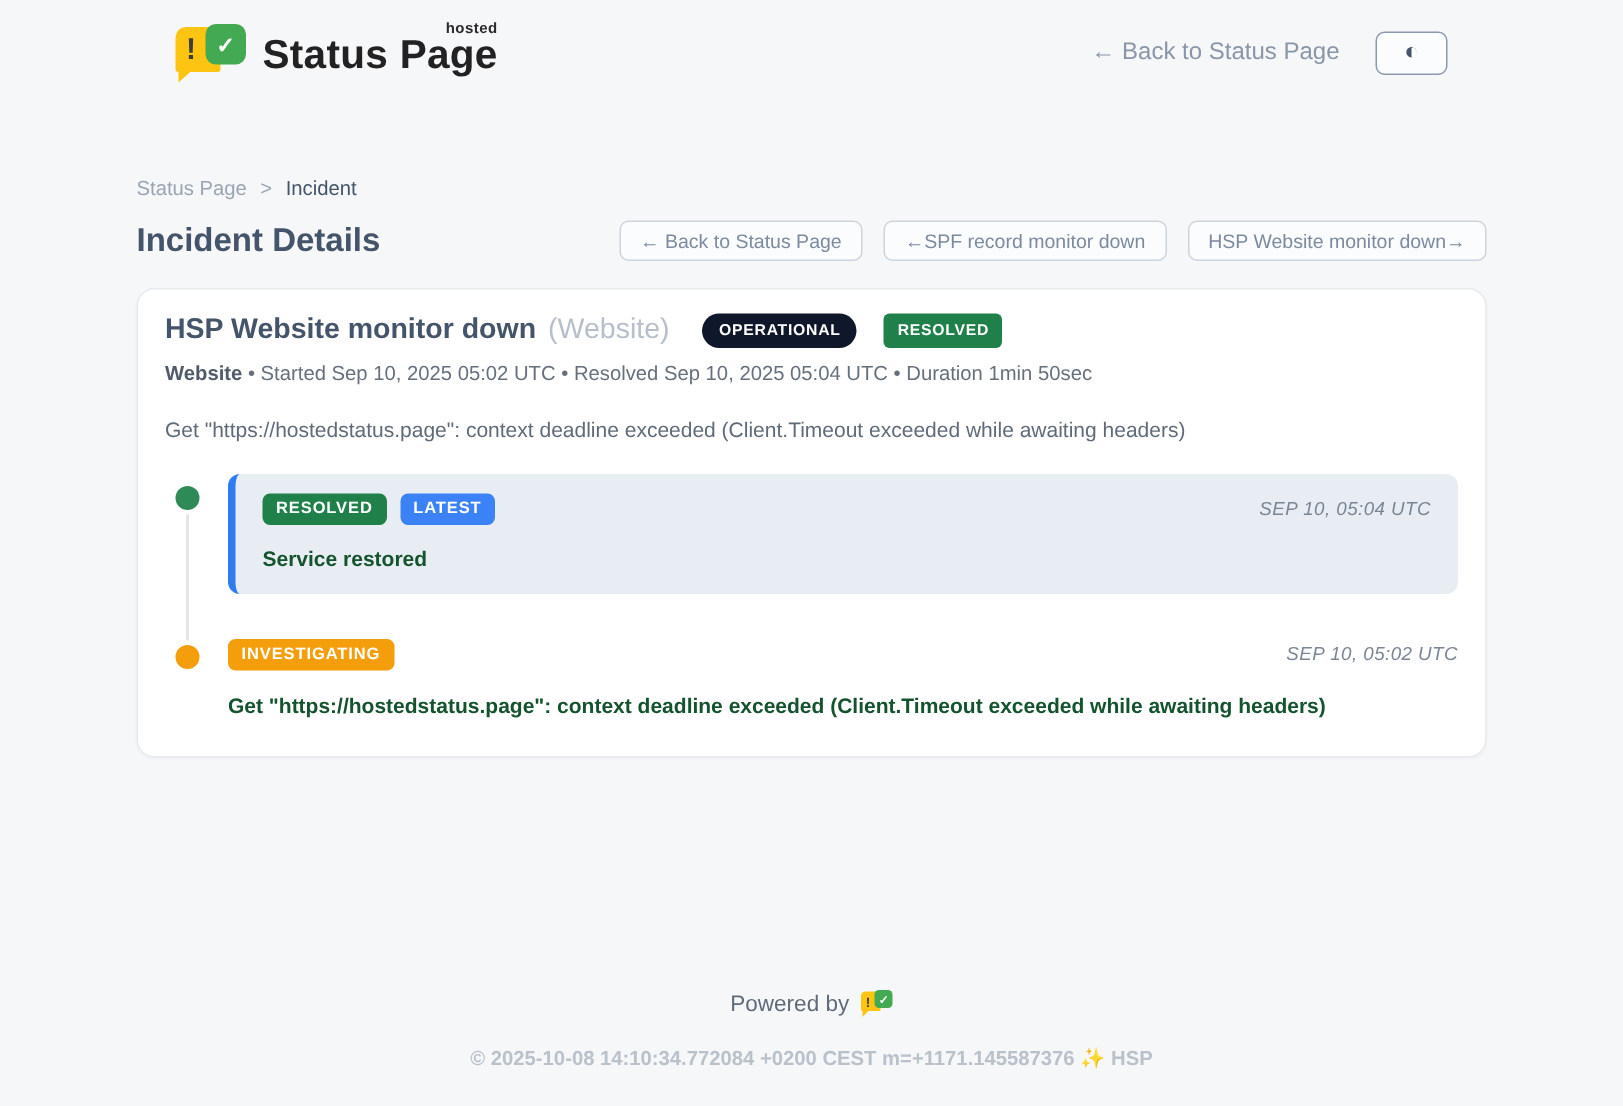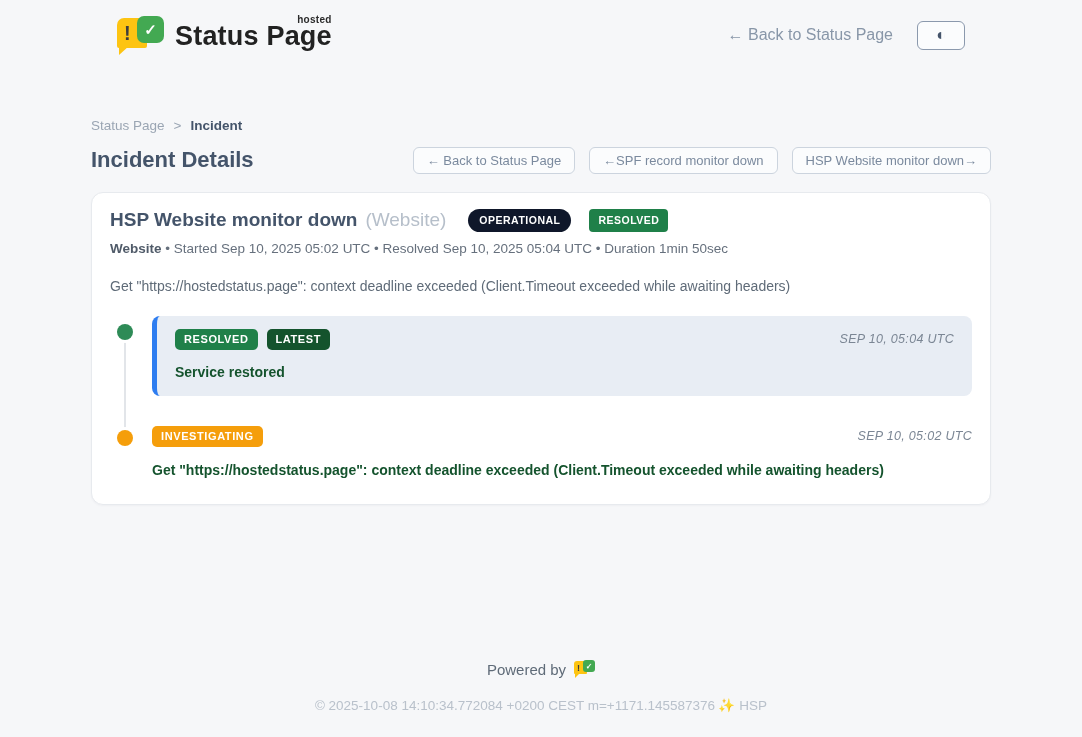--- a/index.html
+++ b/index.html
@@ -28,21 +28,21 @@
   .logo-brand { font-size:27px; font-weight:700; color:#222; letter-spacing:.2px; line-height:1.4; }
   .header-right { display:flex; align-items:center; gap:24px; }
   .header-back { font-size:16px; color:#8896a8; text-decoration:none; cursor:pointer; }
   .theme-toggle { width:48px; height:29px; background:#fbfcfd; border:1px solid #8b99ad; border-radius:6px;
     display:flex; align-items:center; justify-content:center; cursor:pointer; color:#44546a; font-size:16px; line-height:1; }
 
   
   .content { flex:0 0 auto; }
   .breadcrumb { margin-top:52px; font-size:13.5px; color:#9aa5b3; display:flex; gap:9px; align-items:center; }
   .breadcrumb .crumb-root { cursor:pointer; }
-  .breadcrumb .crumb-current { color:#44546a; font-weight:700; }
+  .breadcrumb .crumb-current { color:#44546a; font-weight:400; }
   .title-row { margin-top:14px; display:flex; align-items:flex-start; justify-content:space-between; }
   .page-title { font-size:22px; font-weight:700; color:#44546a; }
   .nav-buttons { display:flex; gap:14px; }
   .nav-btn { background:#fbfcfd; border:1px solid #ccd4de; border-radius:6px; padding:5px 13px;
     font-size:13px; color:#7b8a9e; cursor:pointer; font-family:inherit; white-space:nowrap; }
 
   
   .card { margin-top:18px; background:#fff; border:1px solid #e7eaee; border-radius:12px;
     box-shadow:0 1px 2px rgba(40,50,70,.04); padding:16px 18px 26px; }
   .card-title-row { display:flex; align-items:center; gap:8px; flex-wrap:wrap; }
@@ -65,36 +65,36 @@
   .dot-green { background:#2e8b57; margin-top:8px; }
   .dot-orange { background:#f59e0b; margin-top:4px; }
   .entry-box { flex:1; margin-left:19px; background:#e8edf4; border-left:5px solid #2e7df0; border-radius:8px;
     padding:13px 18px 16px; }
   .entry-plain { flex:1; margin-left:19px; padding-right:0; }
   .entry-head { display:flex; align-items:center; }
   .entry-badges { display:flex; gap:9px; }
   .tl-badge { display:inline-block; color:#fff; font-weight:700; font-size:11px; letter-spacing:.6px; line-height:1;
     border-radius:5px; padding:5px 9px; }
   .tl-badge-resolved { background:#1f8049; }
-  .tl-badge-latest { background:#14532d; }
+  .tl-badge-latest { background:#3b82f6; }
   .tl-badge-investigating { background:#f59e0b; }
   .entry-time { margin-left:auto; font-size:12.5px; color:#7b8694; letter-spacing:.3px;font-style:italic; }
   .entry-msg { margin-top:14px; font-size:14px; color:#14532d;font-weight:bold; }
   .entry-plain .entry-msg { margin-top:15px; }
 
   
   .site-footer { margin-top:auto; padding-bottom:24px; text-align:center; }
   .powered { display:flex; align-items:center; justify-content:center; gap:8px; font-size:15px; color:#5f6b78; }
   .mini-logo { position:relative; width:21px; height:19px; display:inline-block; }
   .mini-yellow { position:absolute; left:0; top:1px; width:13px; height:13px; background:#fdc412; border-radius:3px 1px 1px 1px;
     color:#3d3d3d; font-weight:bold; font-size:9px; display:flex; align-items:center; padding-left:3px; }
   .mini-tail { position:absolute; left:1px; top:13px; width:0; height:0; border-top:5px solid #fdc412; border-right:5px solid transparent; }
   .mini-green { position:absolute; left:9px; top:0; width:12px; height:12px; background:#43a952; border-radius:3px;
     color:#fff; font-size:8px; font-weight:bold; display:flex; align-items:center; justify-content:center; }
-  .copyright { margin-top:18px; font-size:13.5px; color:#b9c1cb; }
+  .copyright { margin-top:18px; font-size:13.5px; color:#b9c1cb;font-weight:bold; }
 </style>
 </head>
 <body>
 
 <header class="site-header">
   <div class="header-inner">
     <div class="logo">
       <span class="logo-icon">
         <span class="logo-yellow">!</span>
         <span class="logo-tail"></span>

